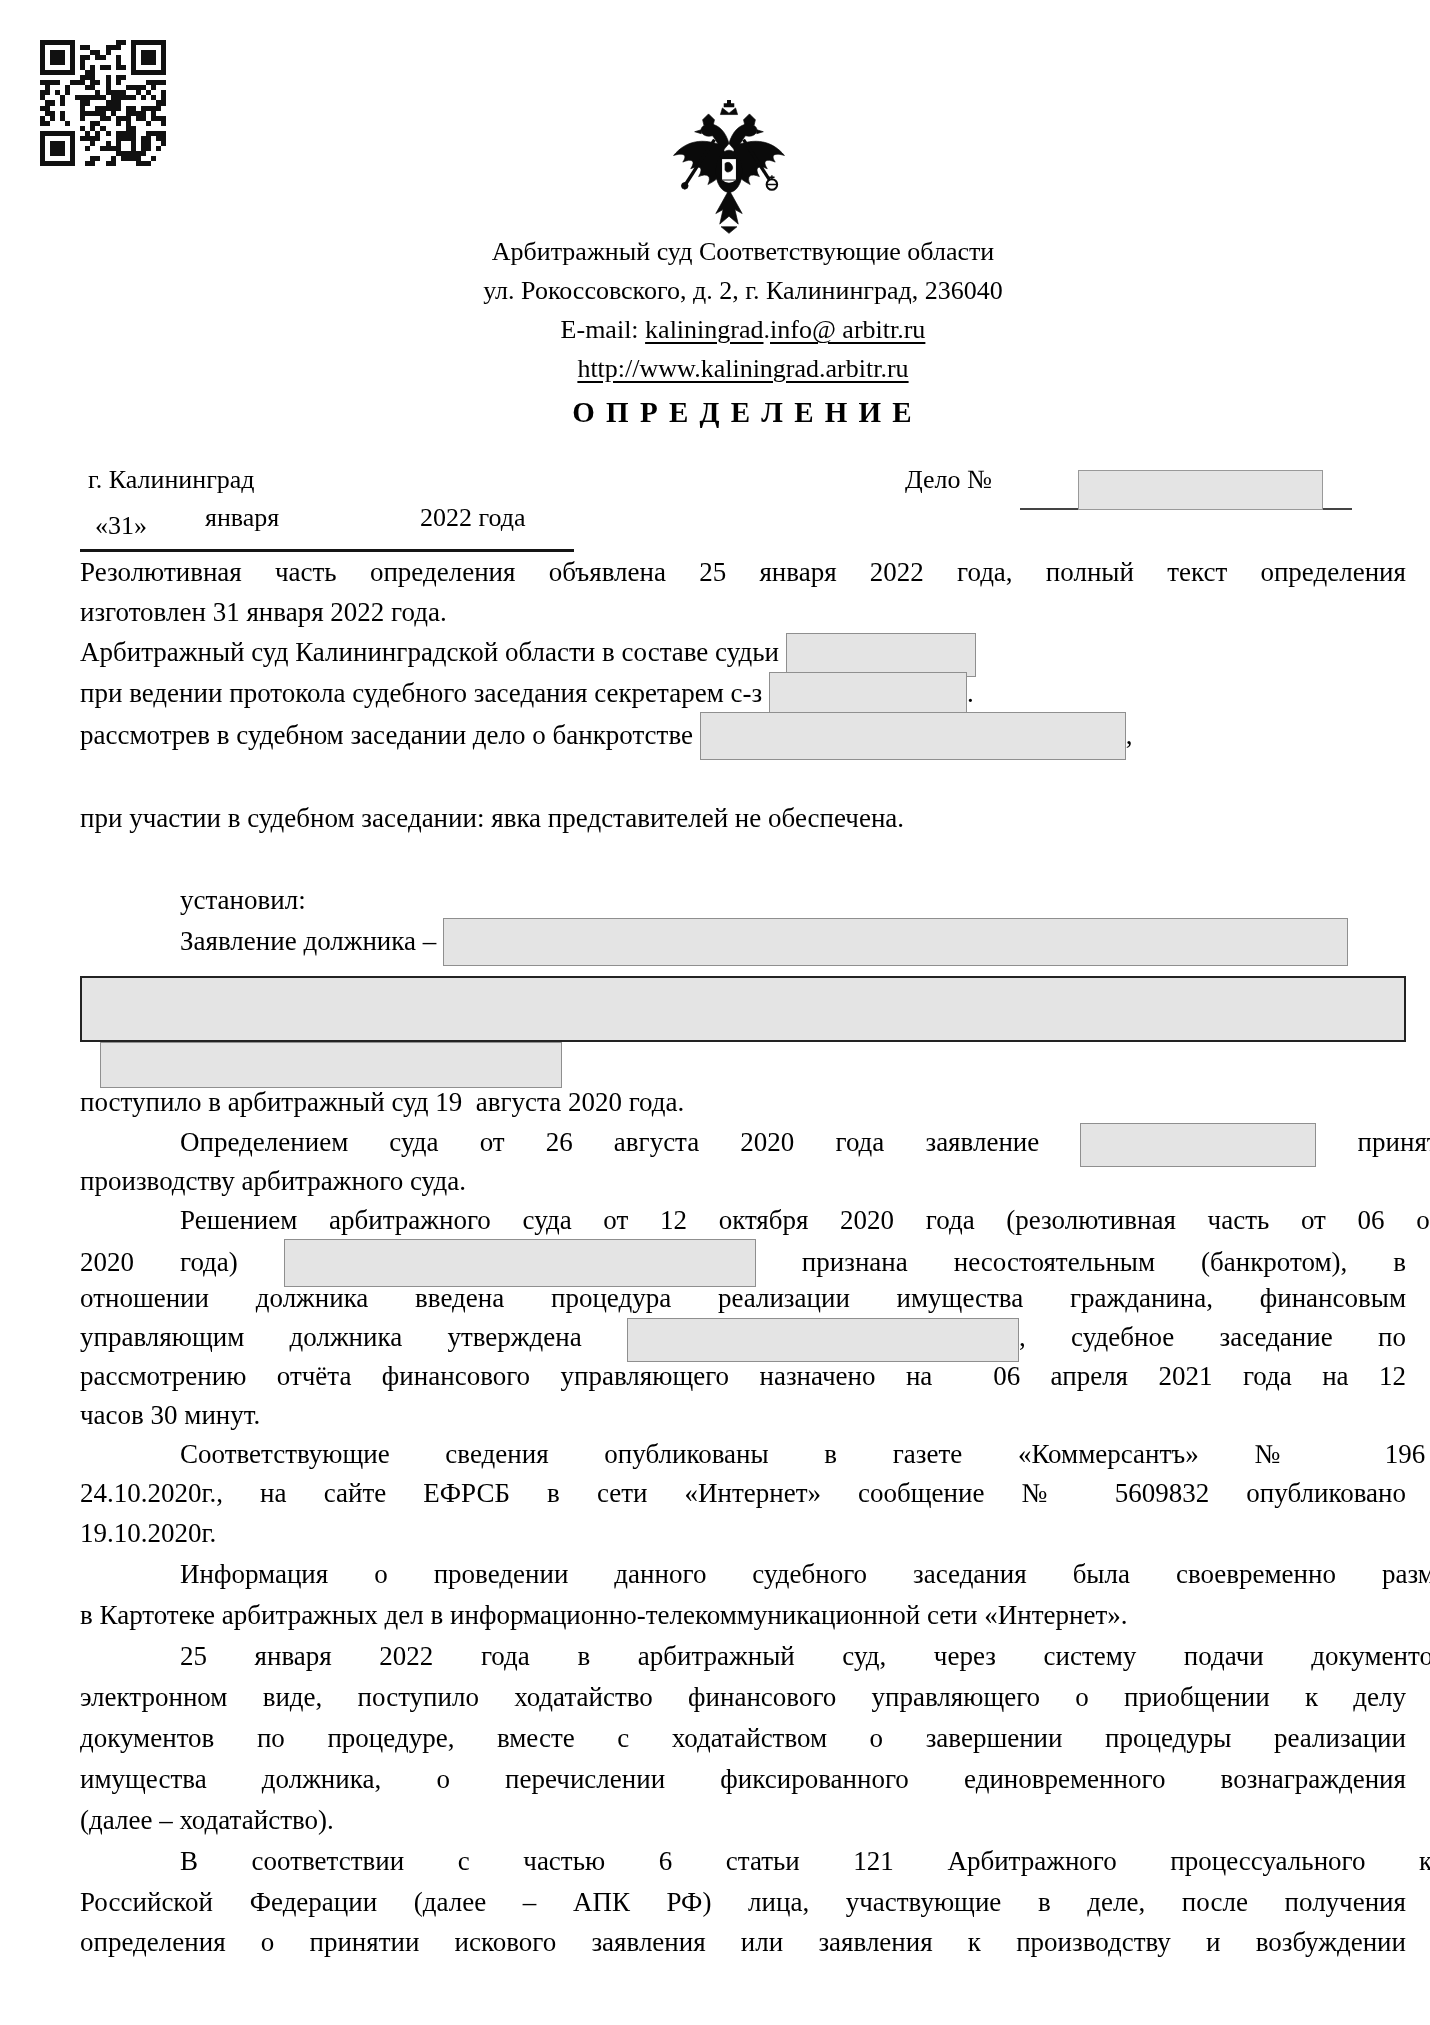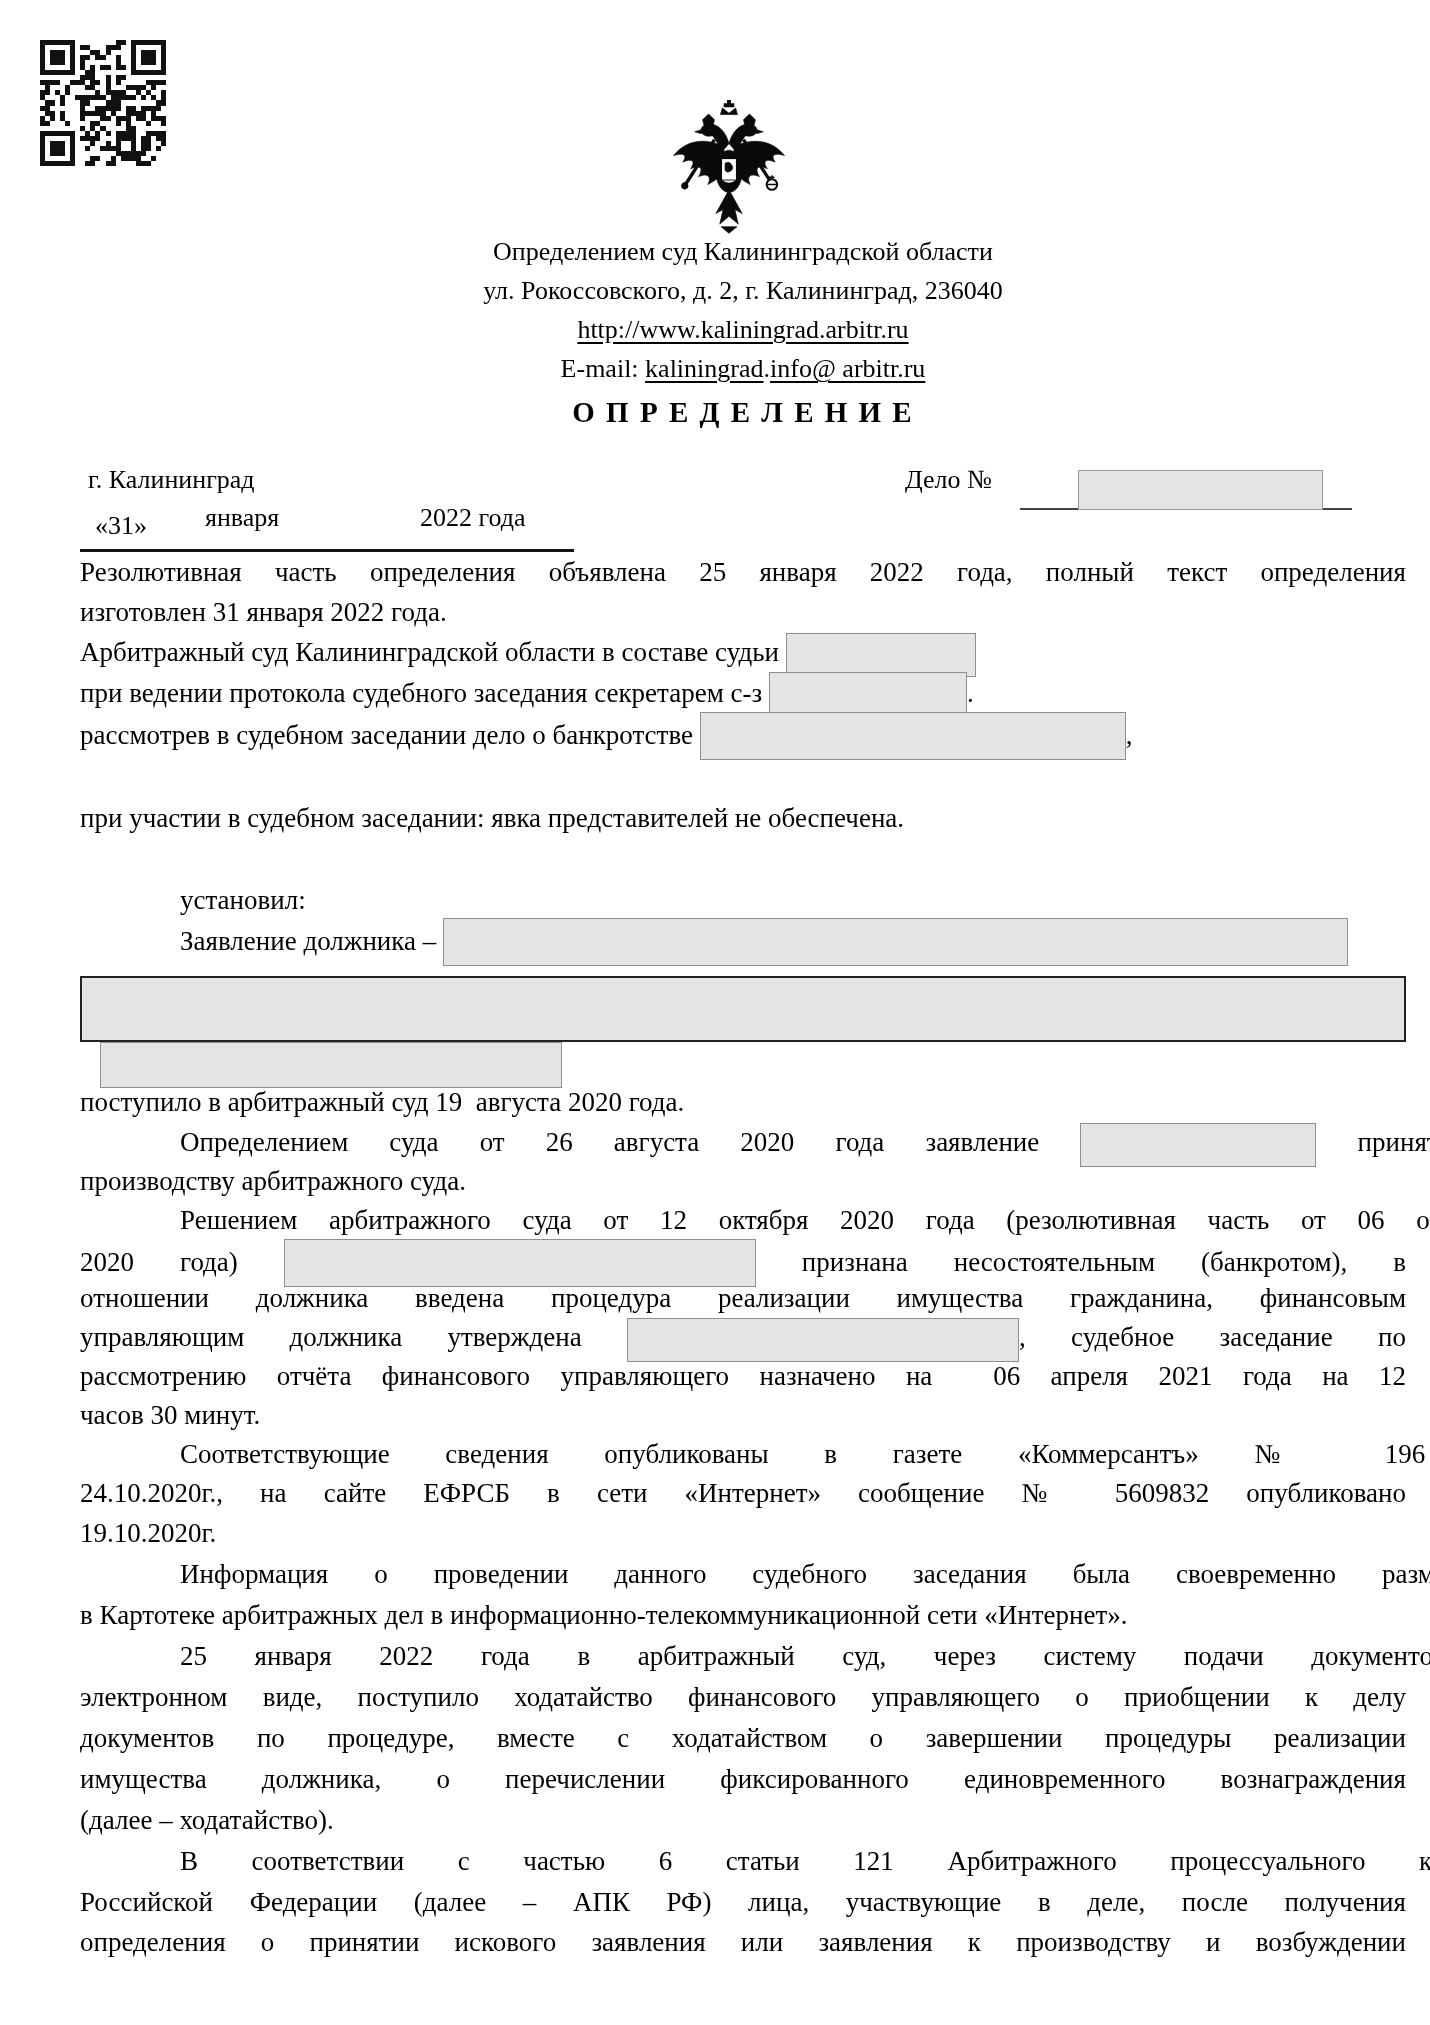--- a/index.html
+++ b/index.html
@@ -371,24 +371,24 @@
       <circle cx="165" cy="132" r="8" fill="#fff" stroke-width="3"></circle>
       <path d="M157,132 h16 M165,124 v-6 M161,121 h8" stroke-width="2" fill="none"></path>
 
       <rect x="88" y="92" width="24" height="34" fill="#fff" stroke-width="3"></rect>
       <path d="M88,126 q12,10 24,0" fill="#fff" stroke-width="3"></path>
       <path d="M94,100 q6,-4 10,2 q4,6 -2,10 q-6,3 -8,-2 z" stroke-width="1"></path>
     </g>
   </svg>
 
   <div class="hdr">
-    <div>Определением суд Калининградской области</div>
+    <div>Арбитражный суд Соответствующие области</div>
     <div>ул. Рокоссовского, д. 2, г. Калининград, 236040</div>
+    <div><span>E-mail: </span><span class="u">kaliningrad</span><span>.</span><span class="u">info@ arbitr.ru</span></div>
     <div><span class="u">http://www.kaliningrad.arbitr.ru</span></div>
-    <div><span>E-mail: </span><span class="u">kaliningrad</span><span>.</span><span class="u">info@ arbitr.ru</span></div>
     <div class="doctitle">О П Р Е Д Е Л Е Н И Е</div>
   </div>
 
   <div class="abs" style="left:88px;top:460px;">г. Калининград</div>
   <div class="abs" style="left:905px;top:460px;">Дело №</div>
   <div class="rule" style="left:1020px;top:508px;width:332px;height:2px;background:#444;"></div>
   <div class="caseredact" id="case-redact" style="left: 1078px; top: 470px; width: 245px; height: 40px;"></div>
 
   <div class="abs" style="left:95px;top:498px;margin-top:8px;">«31»</div>
   <div class="abs" style="left:205px;top:498px;">января</div>

